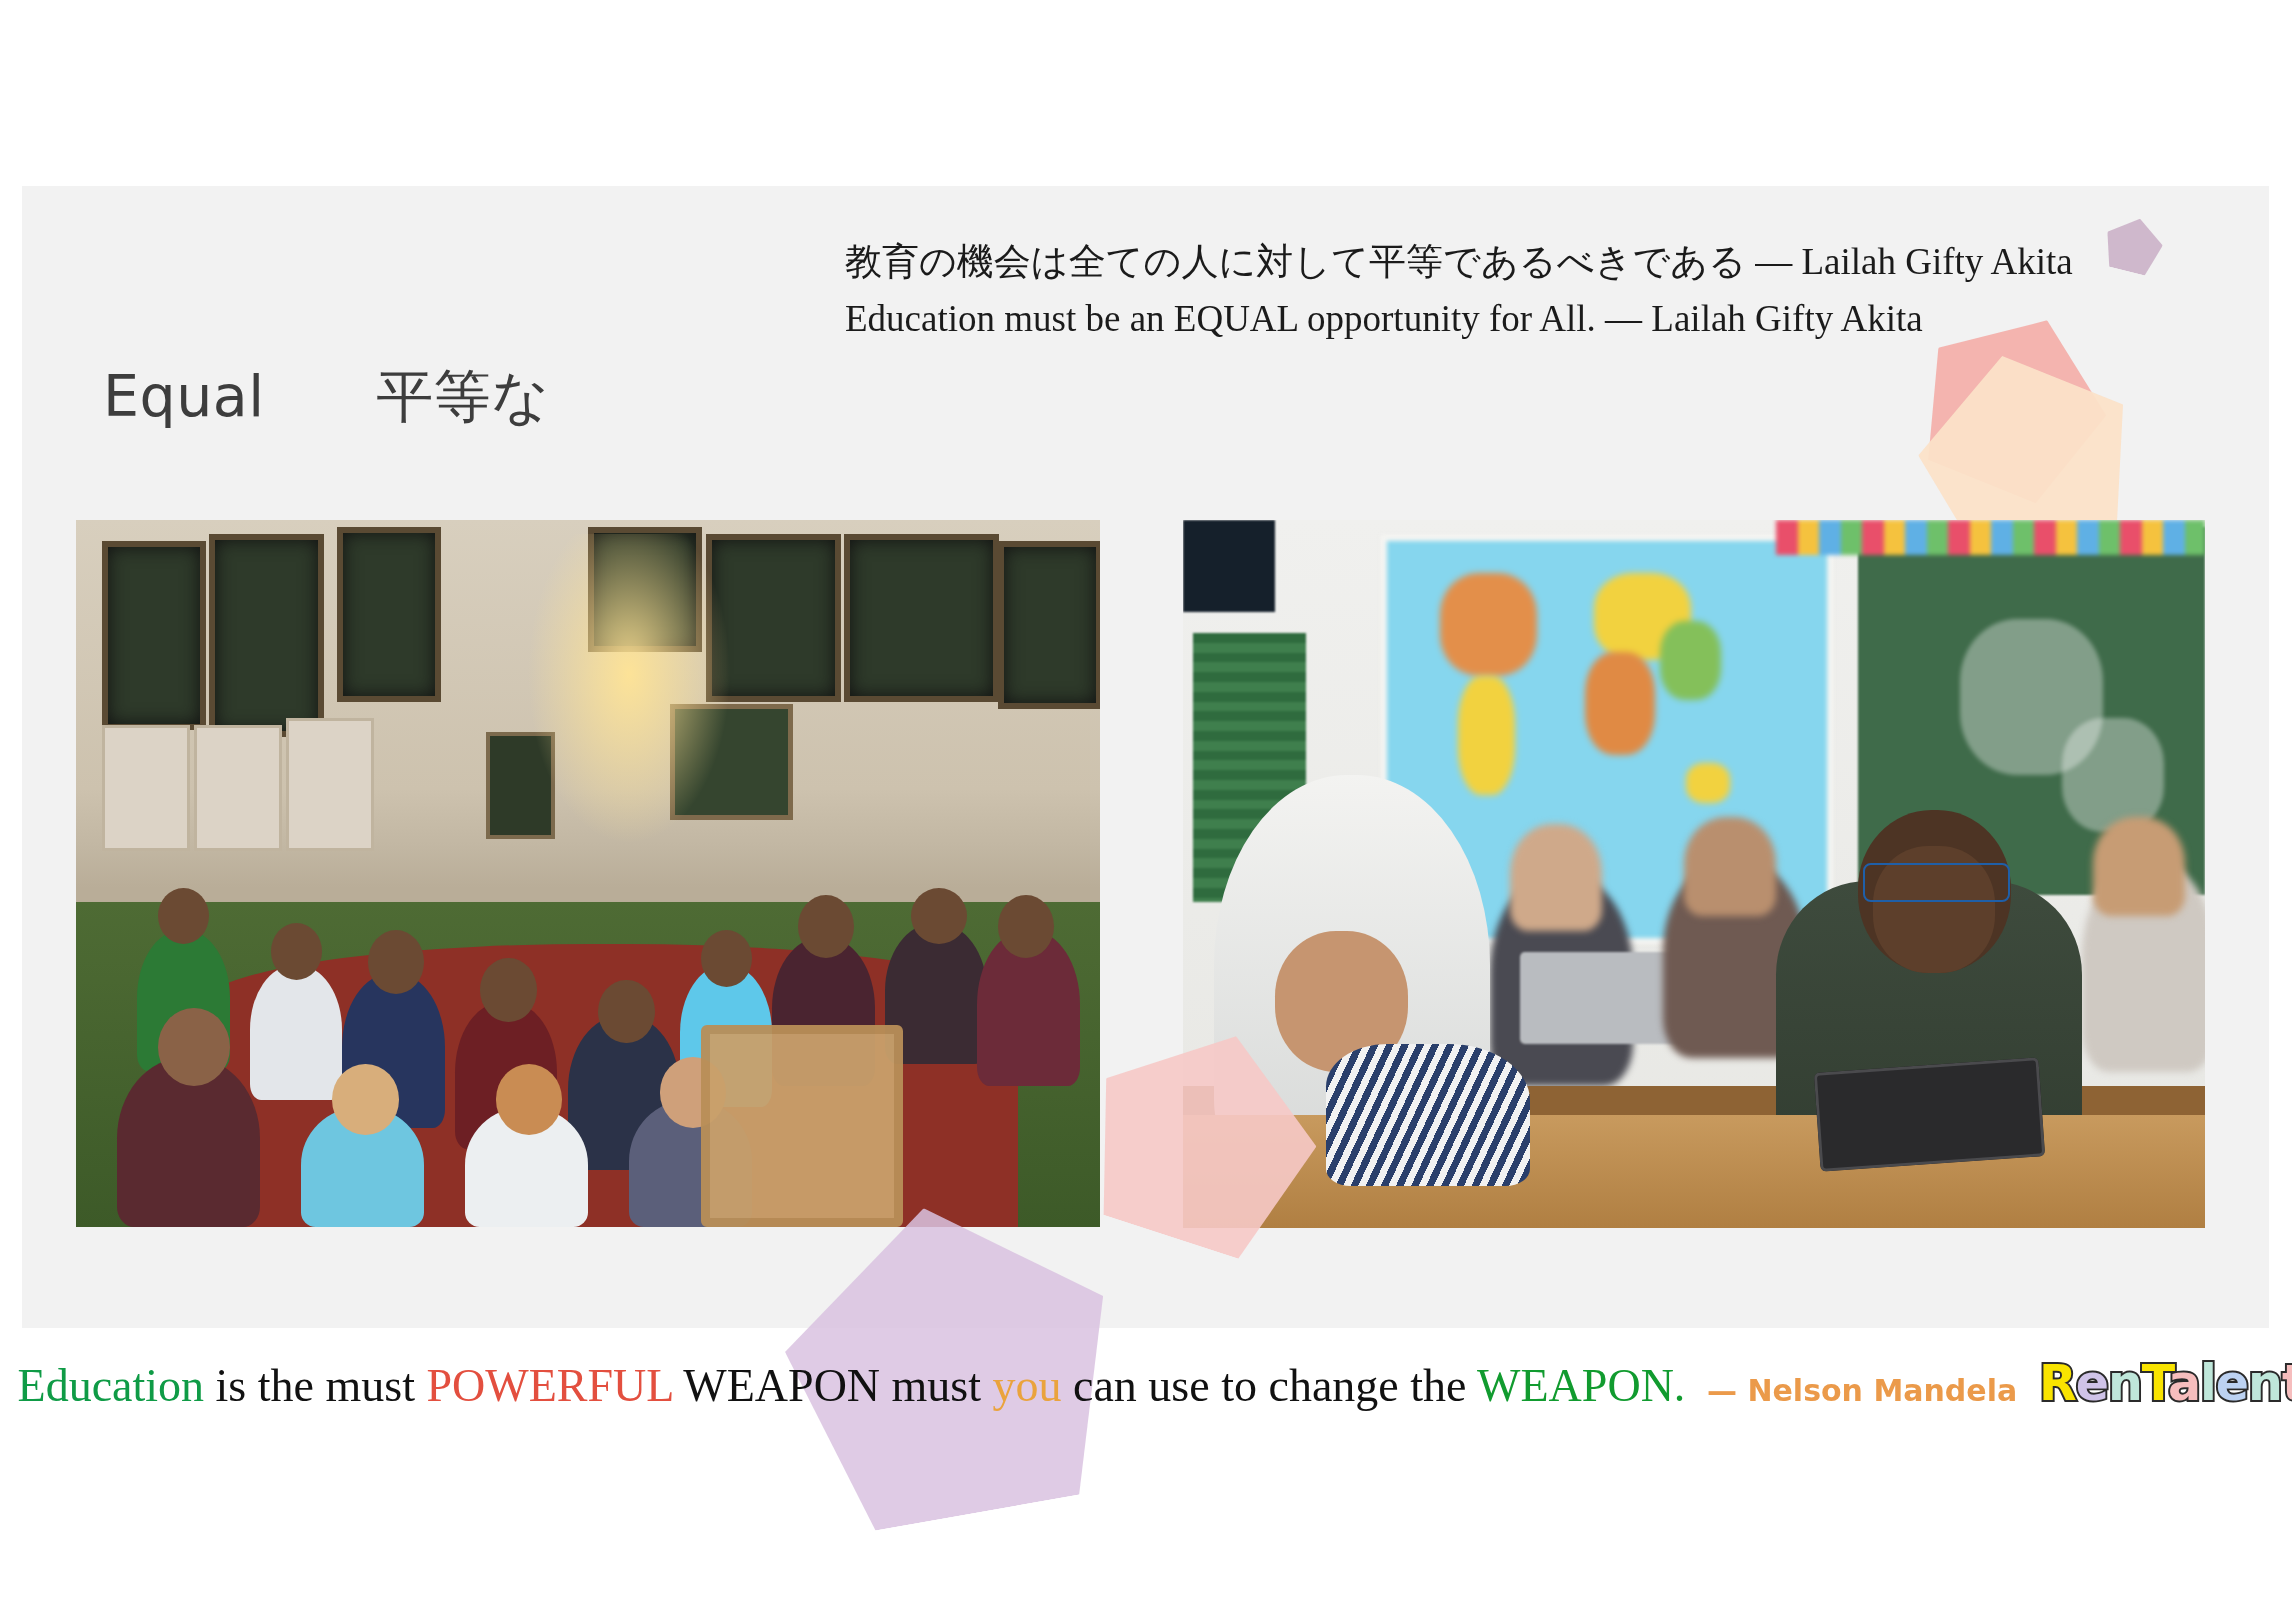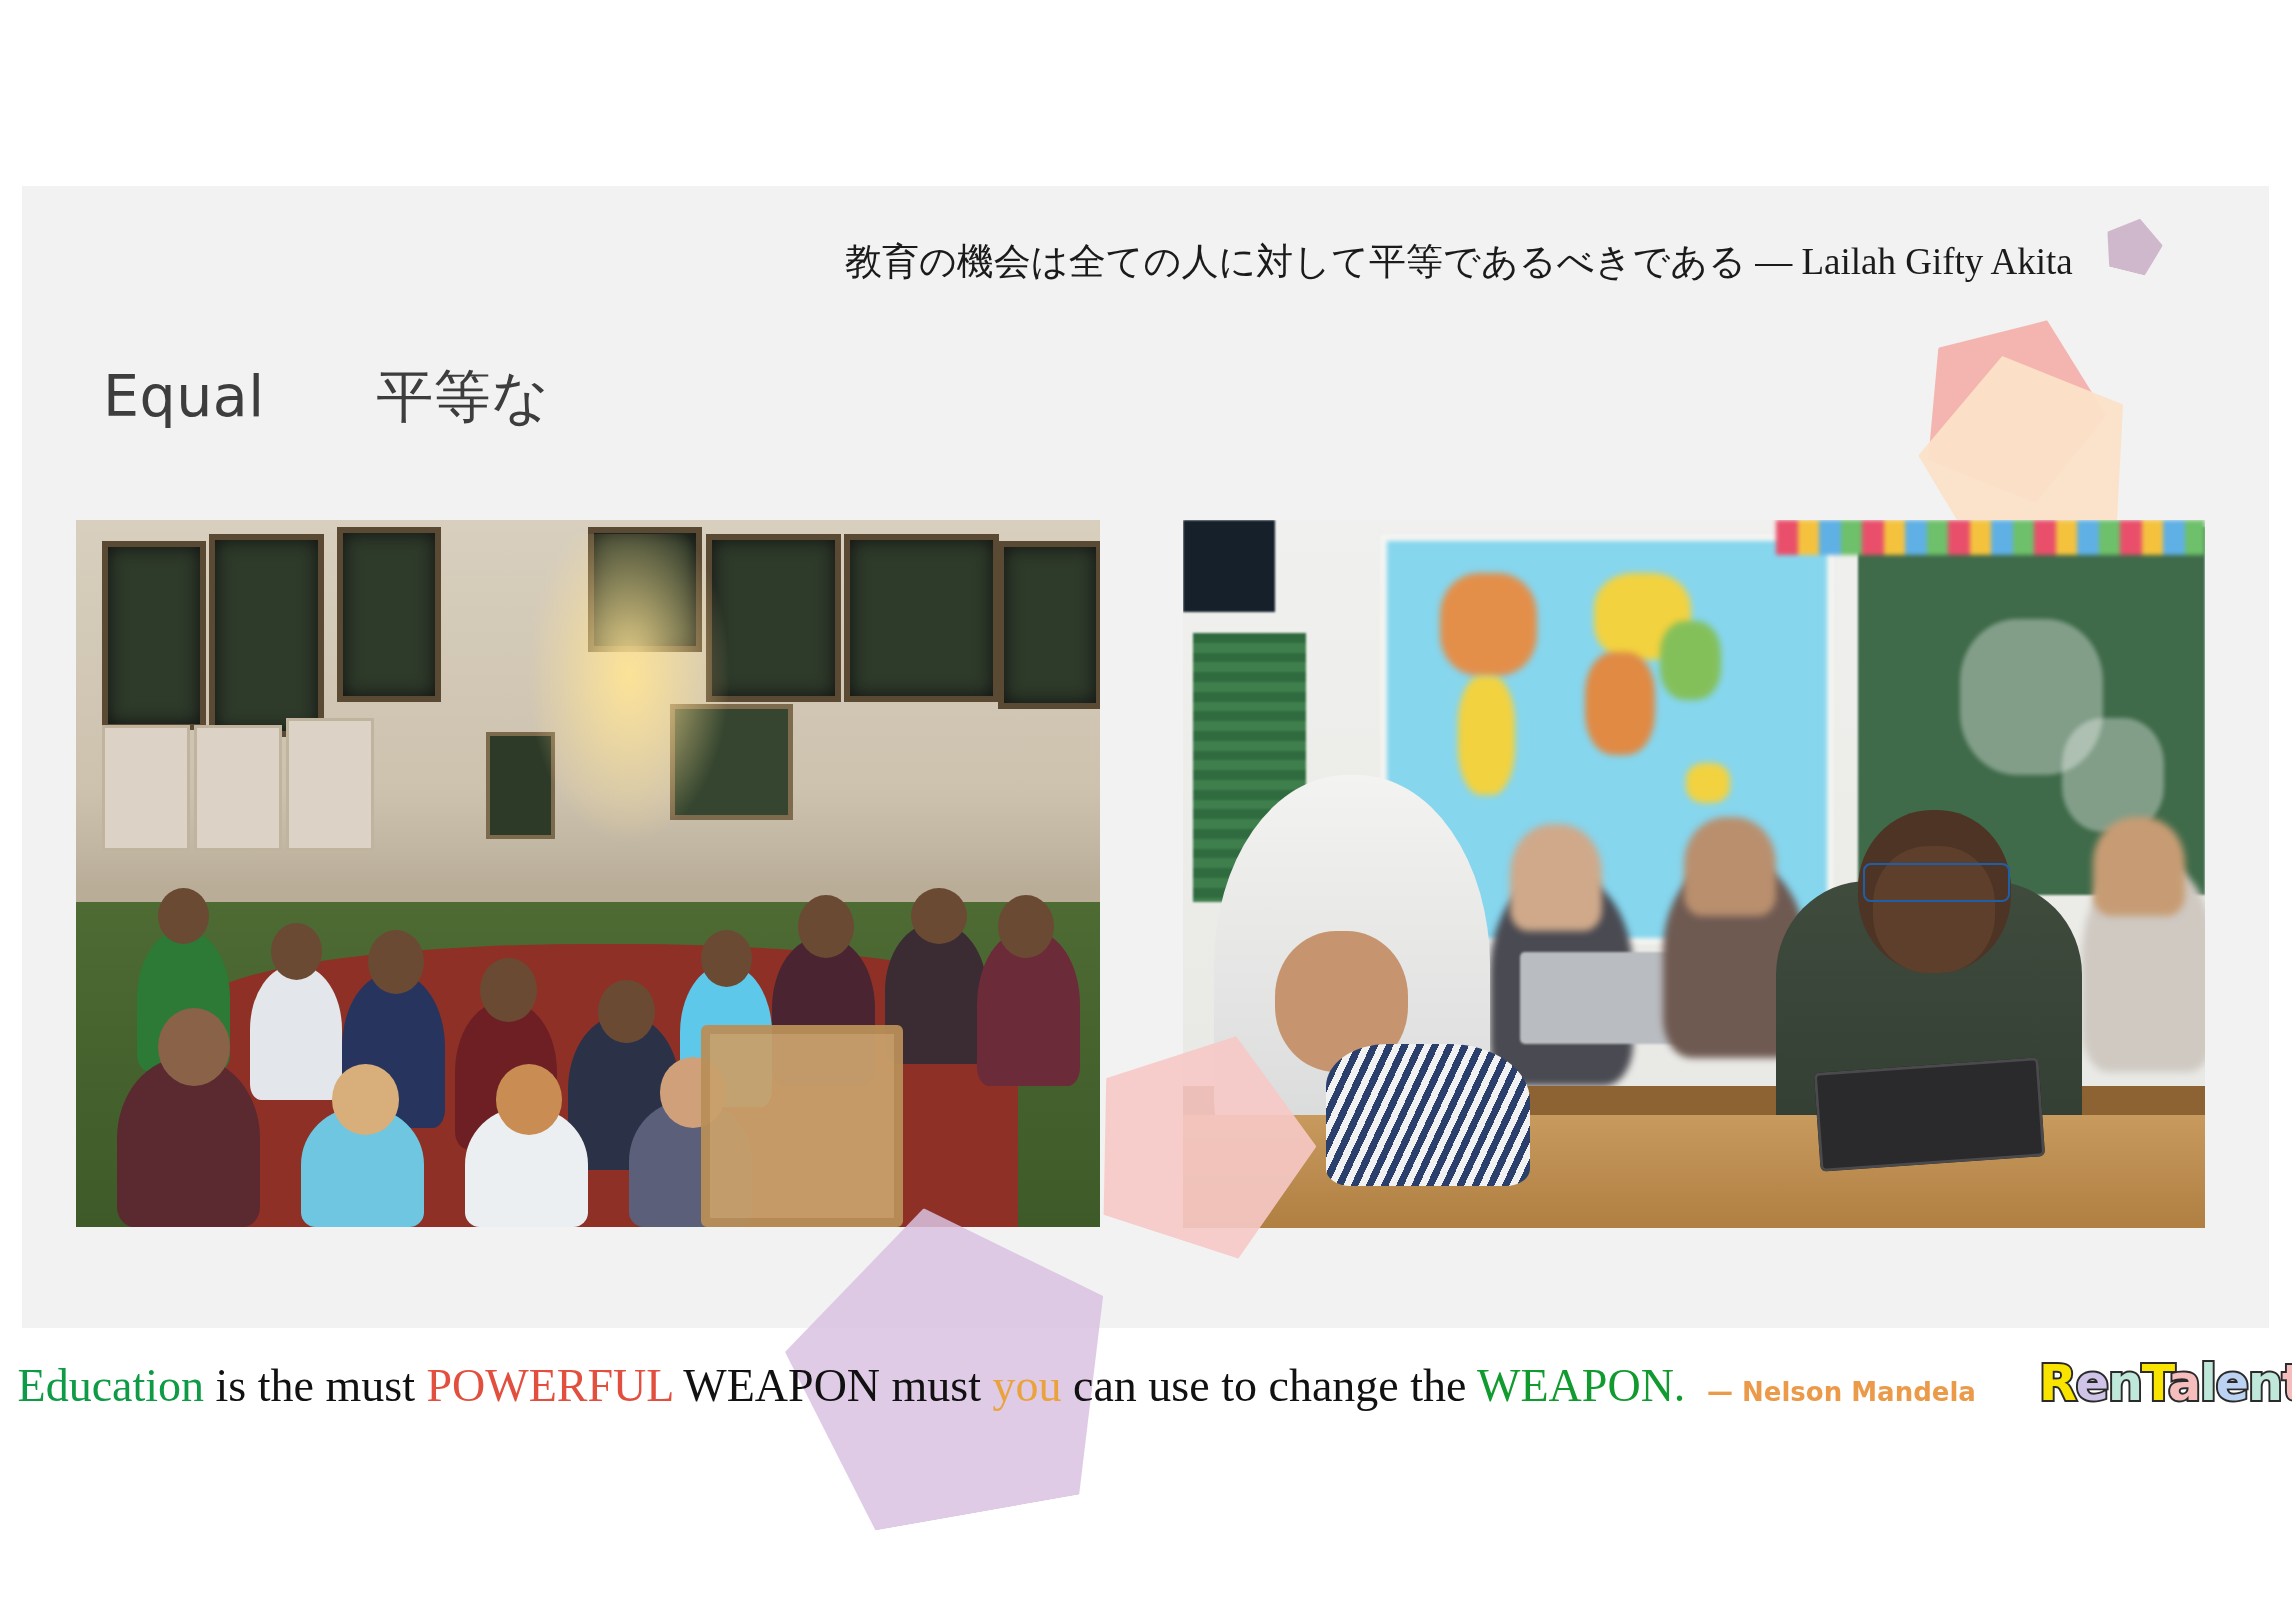--- a/index.html
+++ b/index.html
@@ -115,21 +115,21 @@
   
   .bottomquote{
     position:absolute;left:17.6px;top:1361px;width:2009px;
     font-family:"Liberation Serif","DejaVu Serif",serif;
     font-size:46px;line-height:1.1;white-space:nowrap;color:#111111;
   }
   .bq-green{color:#0f9b46;text-align:center;}
   .bq-red{color:#e34f3f;}
   .bq-orange{color:#eaa33c;}
   .bq-darkgreen{color:#119b2f;}
-  .bq-attrib{font-family:"DejaVu Sans",sans-serif;font-size:26px;
+  .bq-attrib{font-family:"DejaVu Sans",sans-serif;font-size:30px;
     font-weight:bold;color:#eb9a4a;}
 
   
   .logo{position:absolute;left:2039px;top:1355px;
     font-family:"DejaVu Sans",sans-serif;font-weight:bold;font-size:49px;
     letter-spacing:-1px;white-space:nowrap;}
   .logo span{
     -webkit-text-stroke:3.9px #2b2b2b;paint-order:stroke fill;
     text-shadow:0 0 1px #2b2b2b;
   }
@@ -146,20 +146,21 @@
 <div class="pent pent-mauve-sm"></div>
 
 <div class="heading">
   <div>Equal      平等な</div>
   <div>Education     教育の</div>
   <div>Opportunity     機会</div>
 </div>
 
 <div class="topquote">
   <div>教育の機会は全ての人に対して平等であるべきである ― Lailah Gifty Akita</div>
+  <div>Education must be an EQUAL opportunity for All. ― Lailah Gifty Akita</div>
 </div>
 
 <div class="photo photo-left">
   <div class="pl-wall"></div>
   <div class="pl-win w1"></div>
   <div class="pl-win w2"></div>
   <div class="pl-win w3"></div>
   <div class="pl-win w4"></div>
   <div class="pl-win w5"></div>
   <div class="pl-win w6"></div>

